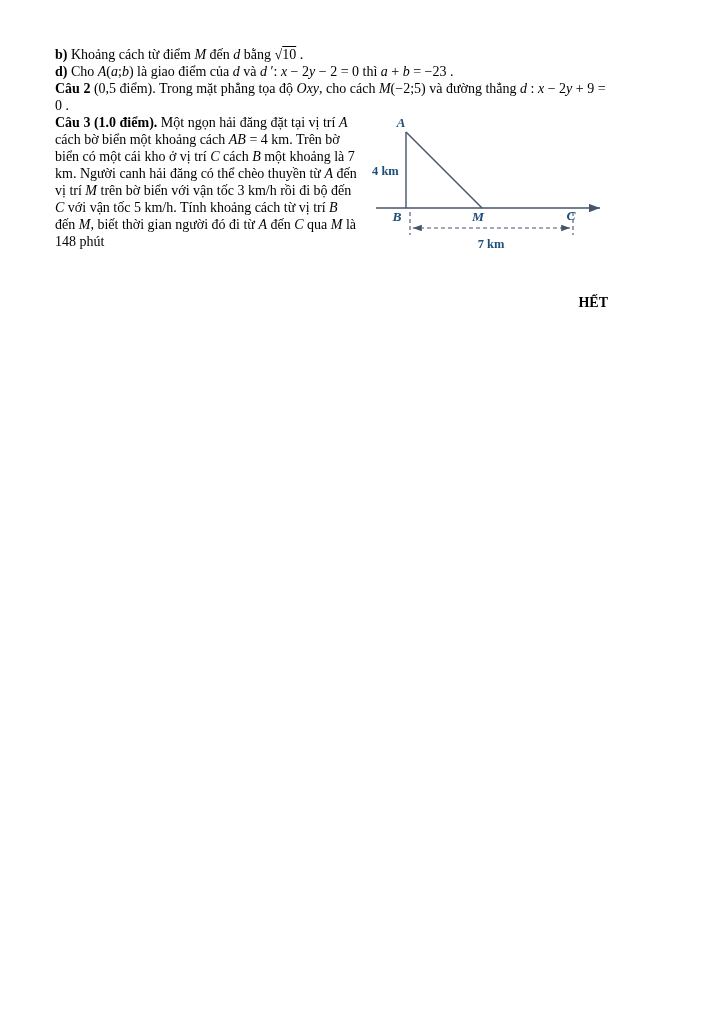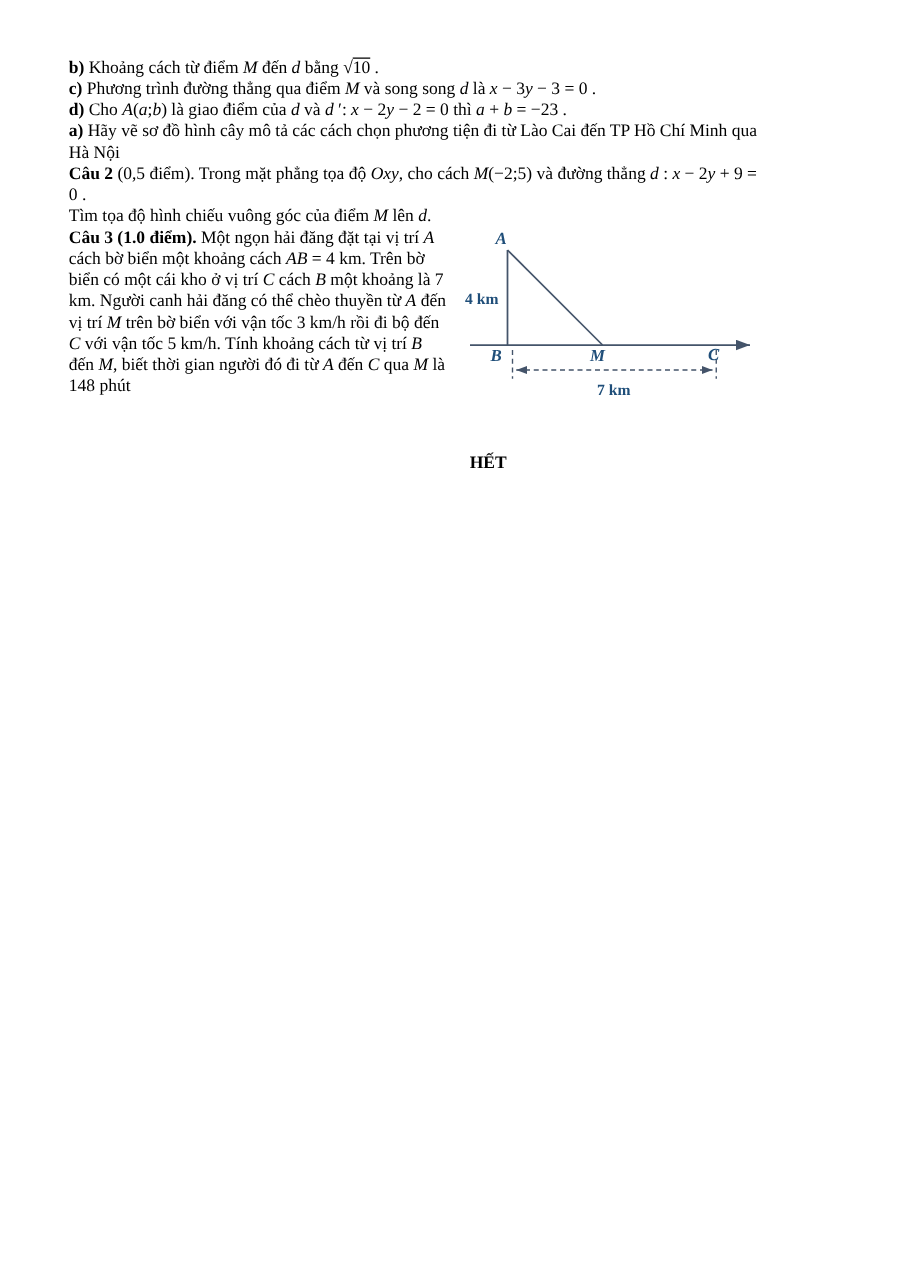--- a/index.html
+++ b/index.html
@@ -27,21 +27,21 @@
   .sqrt .rad { text-decoration: overline; }
   .cau3-block { margin: 0; }
   .figure {
     float: right;
     width: 238px;
     height: 138px;
     margin: 2px 0 2px 10px;
   }
   .clear { clear: both; }
   .end {
-    text-align: center;
+    text-align: right;
     font-weight: bold;
     margin-top: 38px;
     margin-left: 118px;
     line-height: 17px;
   }
   
   .fl { stroke: #44546a; stroke-width: 1.4; fill: none; }
   .dash { stroke-dasharray: 4 3; stroke-width: 1.1; }
   .pt {
     font-family: "Liberation Serif", serif;
@@ -56,25 +56,22 @@
     font-size: 12.5px;
     fill: #1f4e79;
   }
 </style>
 </head>
 <body>
 
 <div class="page">
 
   <p class="para"><span class="b">b)</span><span> Khoảng cách từ điểm </span><span class="i">M</span><span> đến </span><span class="i">d</span><span> bằng </span><span class="sqrt">√<span class="rad">10</span></span><span> .</span></p>
-  <p class="para"><span class="b">c)</span><span> Phương trình đường thẳng qua điểm </span><span class="i">M</span><span> và song song </span><span class="i">d</span><span> là </span><span class="i">x</span><span> − 3</span><span class="i">y</span><span> − 3 = 0 .</span></p>
   <p class="para"><span class="b">d)</span><span> Cho </span><span class="i">A</span><span>(</span><span class="i">a</span><span>;</span><span class="i">b</span><span>)  là giao điểm của </span><span class="i">d</span><span> và </span><span class="i">d</span><span> ′: </span><span class="i">x</span><span> − 2</span><span class="i">y</span><span> − 2 = 0  thì  </span><span class="i">a</span><span> + </span><span class="i">b</span><span> = −23 .</span></p>
-  <p class="para"><span class="b">a)</span><span> Hãy vẽ sơ đồ hình cây mô tả các cách chọn phương tiện đi từ Lào Cai đến TP Hồ Chí Minh qua Hà Nội</span></p>
   <p class="para"><span class="b">Câu 2</span><span> (0,5 điểm). Trong mặt phẳng tọa độ </span><span class="i">Oxy</span><span>, cho cách  </span><span class="i">M</span><span>(−2;5)  và đường thẳng  </span><span class="i">d</span><span> : </span><span class="i">x</span><span> − 2</span><span class="i">y</span><span> + 9 = 0 .</span></p>
-  <p class="para"><span>Tìm tọa độ hình chiếu vuông góc của điểm </span><span class="i">M</span><span> lên </span><span class="i">d</span><span>.</span></p>
 
   <div class="cau3-block">
     <svg class="figure" viewBox="0 0 238 138" xmlns="http://www.w3.org/2000/svg">
       <defs>
         <marker id="arrE" markerWidth="9" markerHeight="7" refX="8" refY="3" orient="auto">
           <path d="M0,0 L8,3 L0,6 Z" fill="#44546a"></path>
         </marker>
         <marker id="arrS" markerWidth="9" markerHeight="7" refX="8" refY="3" orient="auto-start-reverse">
           <path d="M0,0 L8,3 L0,6 Z" fill="#44546a"></path>
         </marker>

